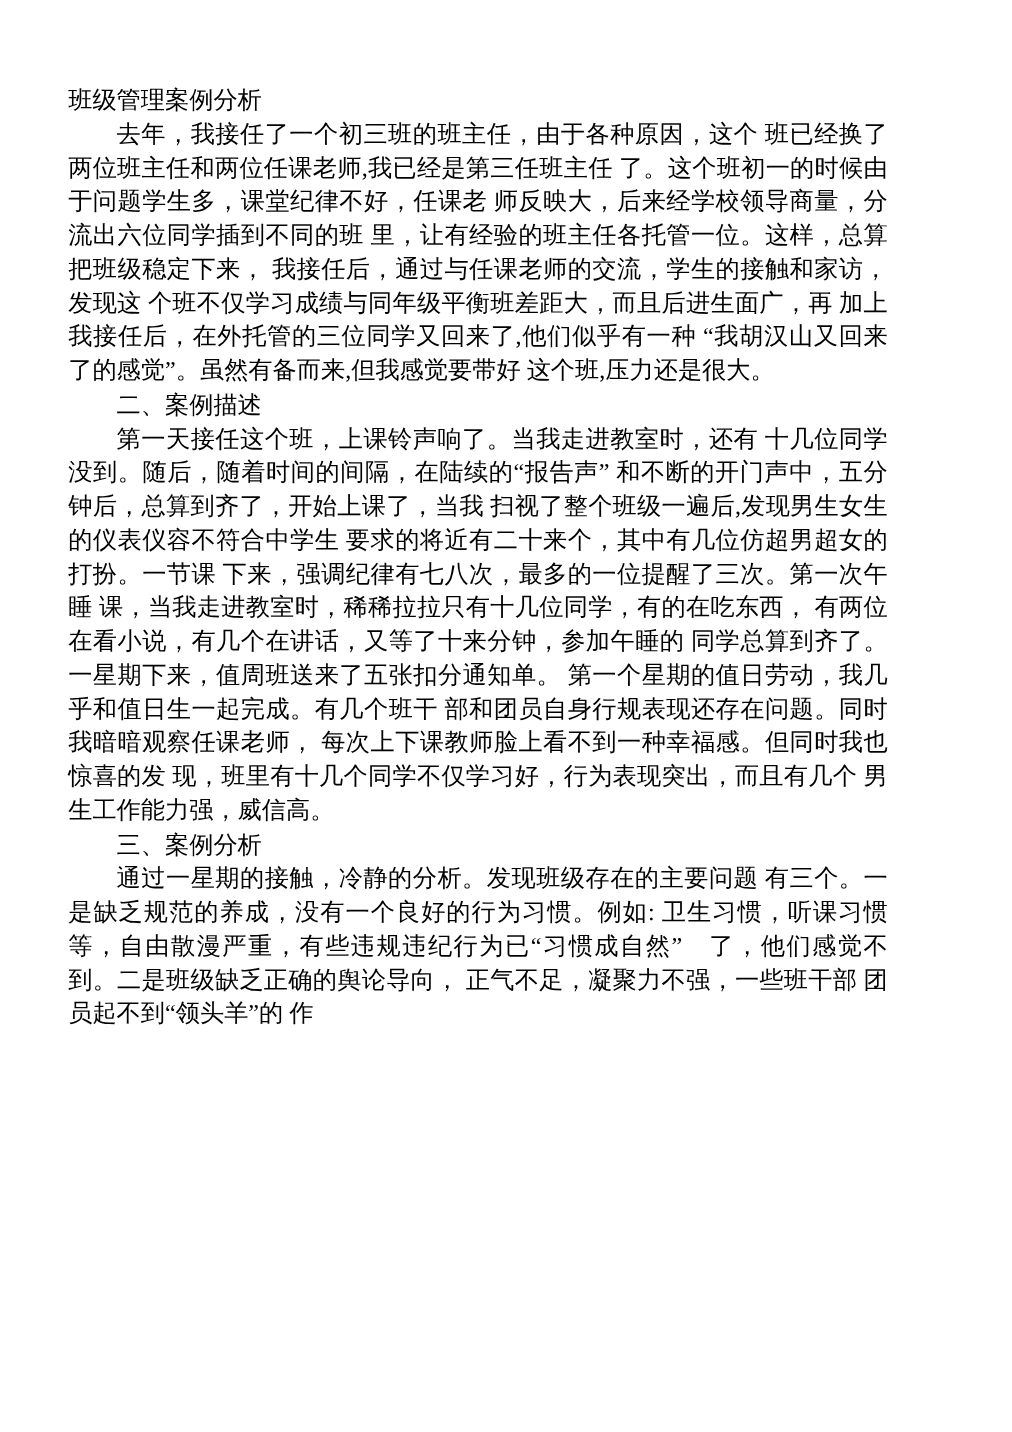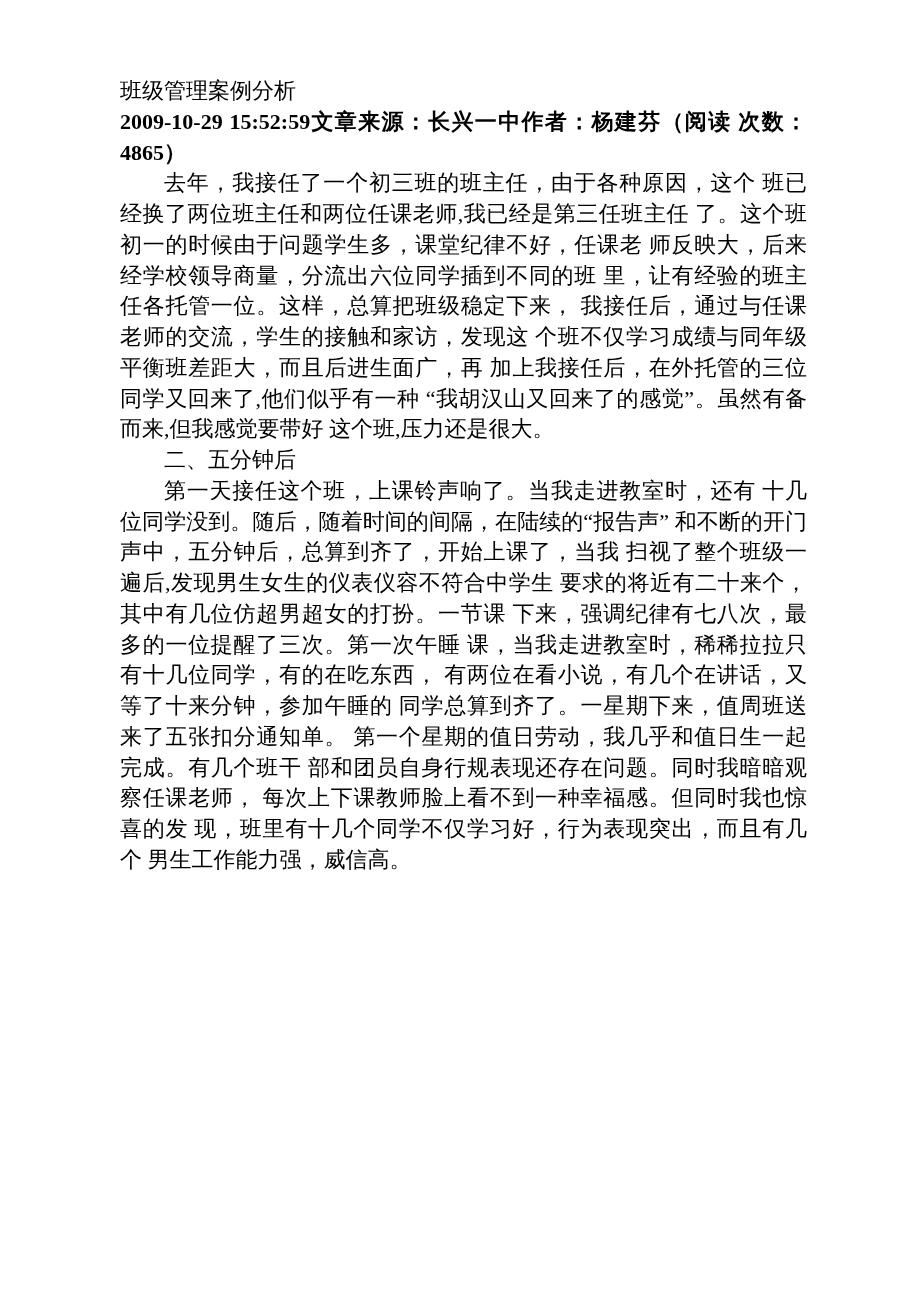--- a/index.html
+++ b/index.html
@@ -9,21 +9,21 @@
     body {
       width: 920px;
       height: 1302px;
       font-family: "Liberation Serif", "DejaVu Serif", serif;
       color: #000000;
       overflow: hidden;
     }
     .page {
       width: 920px;
       height: 994px;
-      padding: 76px 113px 20px 120px;
+      padding: 76px 113px 20px 62px;
       background: #ffffff;
       overflow: hidden;
     }
     .page p {
       font-size: 22px;
       line-height: 30.75px;
       text-align: justify;
       word-break: normal;
     }
     .doc-title {
@@ -37,25 +37,28 @@
       text-indent: 2em;
     }
   </style>
 </head>
 <body>
 
 <div class="page">
 
   <p class="doc-title">班级管理案例分析</p>
 
-  <p class="doc-meta">2009-10-29 15:52:59文章来源：长兴一中作者：杨建芬（阅读 次数：4865）</p>
 
   <section>
     <p class="sec-body">去年，我接任了一个初三班的班主任，由于各种原因，这个 班已经换了两位班主任和两位任课老师,我已经是第三任班主任 了。这个班初一的时候由于问题学生多，课堂纪律不好，任课老 师反映大，后来经学校领导商量，分流出六位同学插到不同的班 里，让有经验的班主任各托管一位。这样，总算把班级稳定下来， 我接任后，通过与任课老师的交流，学生的接触和家访，发现这 个班不仅学习成绩与同年级平衡班差距大，而且后进生面广，再 加上我接任后，在外托管的三位同学又回来了,他们似乎有一种 “我胡汉山又回来了的感觉”。虽然有备而来,但我感觉要带好 这个班,压力还是很大。</p>
   </section>
 
   <section>
-    <p class="sec-heading">二、五分钟后</p>
+    <p class="sec-heading">二、案例描述</p>
     <p class="sec-body">第一天接任这个班，上课铃声响了。当我走进教室时，还有 十几位同学没到。随后，随着时间的间隔，在陆续的“报告声” 和不断的开门声中，五分钟后，总算到齐了，开始上课了，当我 扫视了整个班级一遍后,发现男生女生的仪表仪容不符合中学生 要求的将近有二十来个，其中有几位仿超男超女的打扮。一节课 下来，强调纪律有七八次，最多的一位提醒了三次。第一次午睡 课，当我走进教室时，稀稀拉拉只有十几位同学，有的在吃东西， 有两位在看小说，有几个在讲话，又等了十来分钟，参加午睡的 同学总算到齐了。一星期下来，值周班送来了五张扣分通知单。 第一个星期的值日劳动，我几乎和值日生一起完成。有几个班干 部和团员自身行规表现还存在问题。同时我暗暗观察任课老师， 每次上下课教师脸上看不到一种幸福感。但同时我也惊喜的发 现，班里有十几个同学不仅学习好，行为表现突出，而且有几个 男生工作能力强，威信高。</p>
   </section>
 
+  <section>
+    <p class="sec-heading">三、案例分析</p>
+    <p class="sec-body">通过一星期的接触，冷静的分析。发现班级存在的主要问题 有三个。一是缺乏规范的养成，没有一个良好的行为习惯。例如: 卫生习惯，听课习惯等，自由散漫严重，有些违规违纪行为已“习惯成自然”　了，他们感觉不到。二是班级缺乏正确的舆论导向， 正气不足，凝聚力不强，一些班干部 团员起不到“领头羊”的 作</p>
+  </section>
 
 </div>
 
 </body></html>

